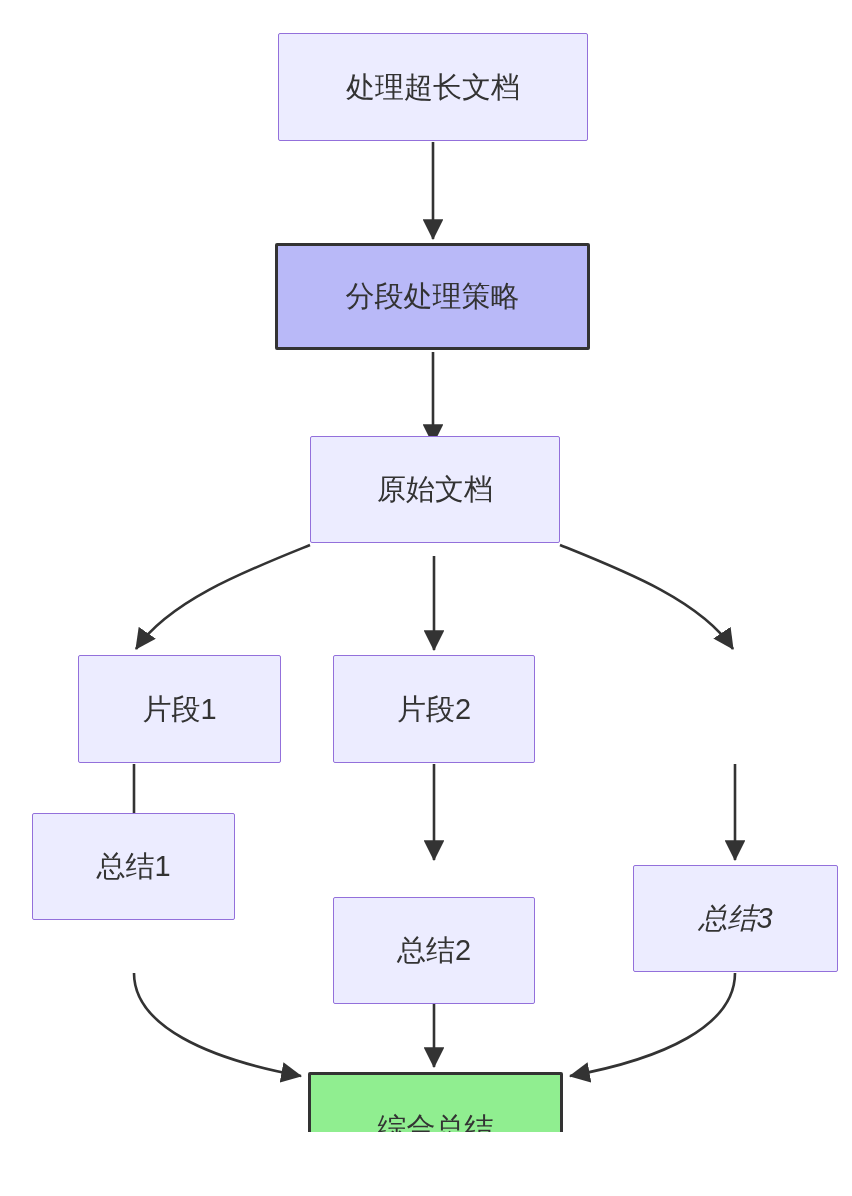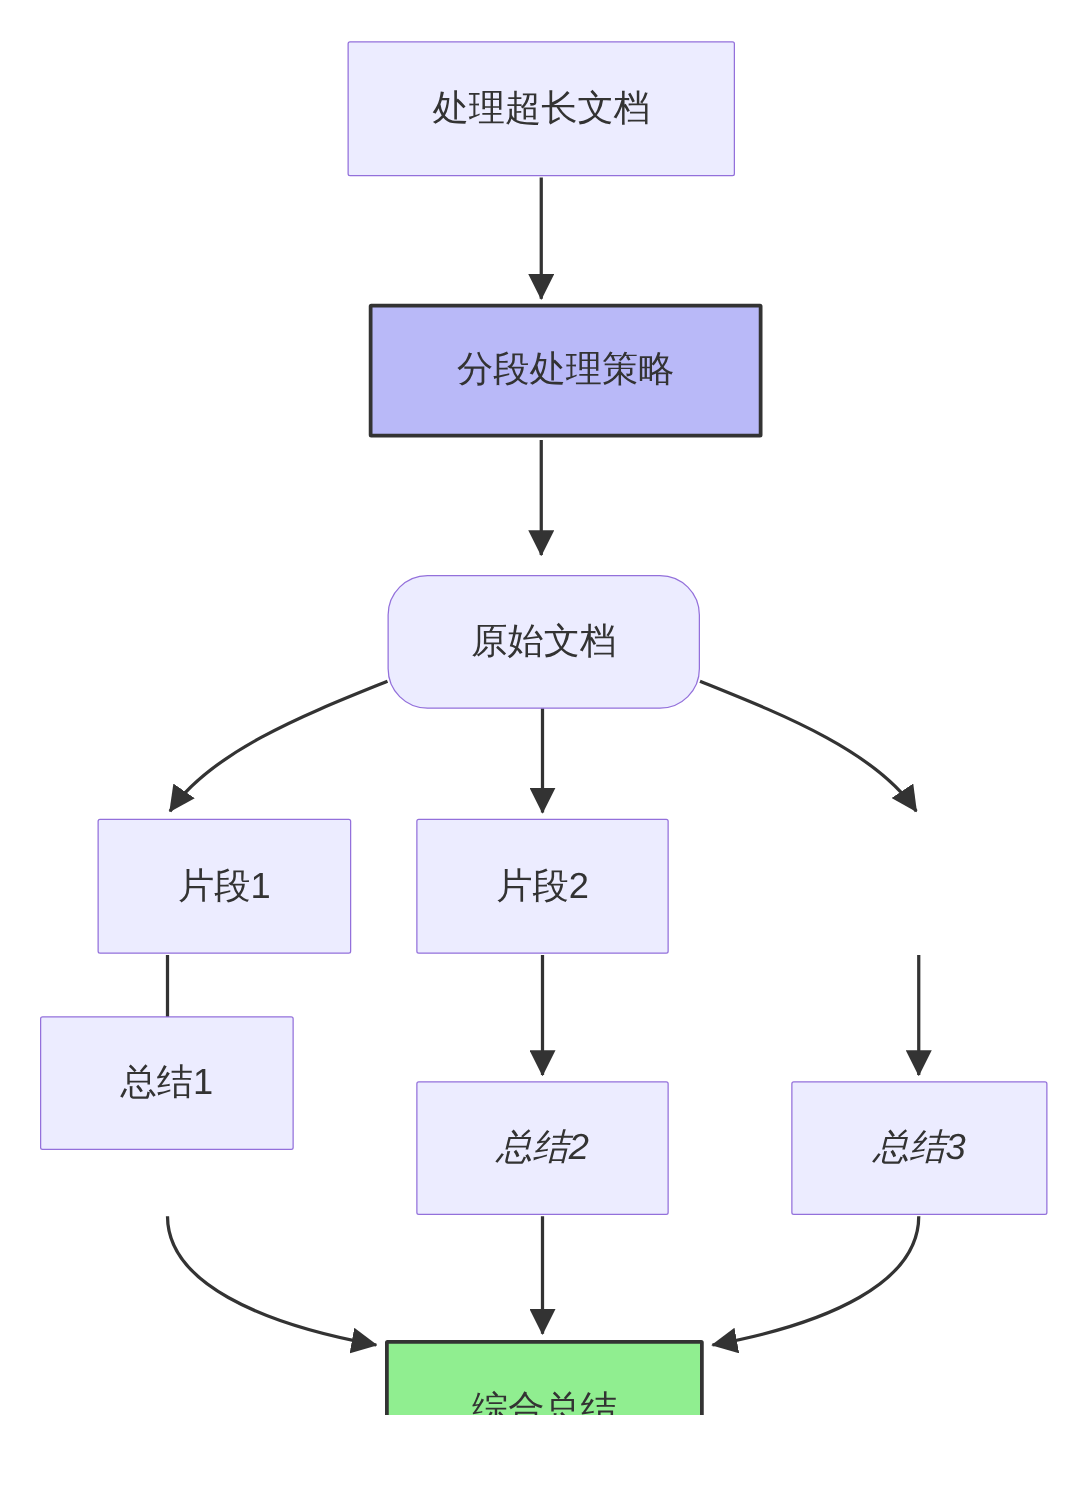--- a/index.html
+++ b/index.html
@@ -41,27 +41,27 @@
   .node.emph {
     background: var(--strategy-fill, #b9b9f8);
     border: 3.5px solid var(--dark-border, #333333);
   }
   .node.result {
     background: var(--result-fill, #90EE90);
     border: 3.5px solid var(--dark-border, #333333);
   }
   
   #n-doc      { left: 278px; top:   33px; width: 310px; height: 108px; }
-  #n-strategy { left: 275px; top:  243px; width: 315px; height: 107px; margin-left: 20px; }
-  #n-original { left: 310px; top:  460px; width: 250px; height: 107px; border-radius: 32px; }
+  #n-strategy { left: 275px; top:  243px; width: 315px; height: 107px; }
+  #n-original { left: 310px; top:  436px; width: 250px; height: 107px; }
   #n-seg1     { left:  32px; top:  655px; width: 203px; height: 108px; margin-left: 46px; }
   #n-seg2     { left: 333px; top:  655px; width: 202px; height: 108px; }
   #n-seg3     { left: 633px; top:  655px; width: 205px; height: 108px; }
   #n-sum1     { left:  32px; top:  813px; width: 203px; height: 107px; }
-  #n-sum2     { left: 333px; top:  865px; width: 202px; height: 107px; font-style: italic; }
+  #n-sum2     { left: 333px; top:  897px; width: 202px; height: 107px; }
   #n-sum3     { left: 633px; top:  865px; width: 205px; height: 107px; font-style: italic; }
   #n-final    { left: 308px; top: 1072px; width: 255px; height: 113px; text-align: center; }
 </style>
 </head>
 <body>
 
 <div class="canvas">
 
   <svg class="edges" viewBox="0 0 852 1196" xmlns="http://www.w3.org/2000/svg">
     <defs>

